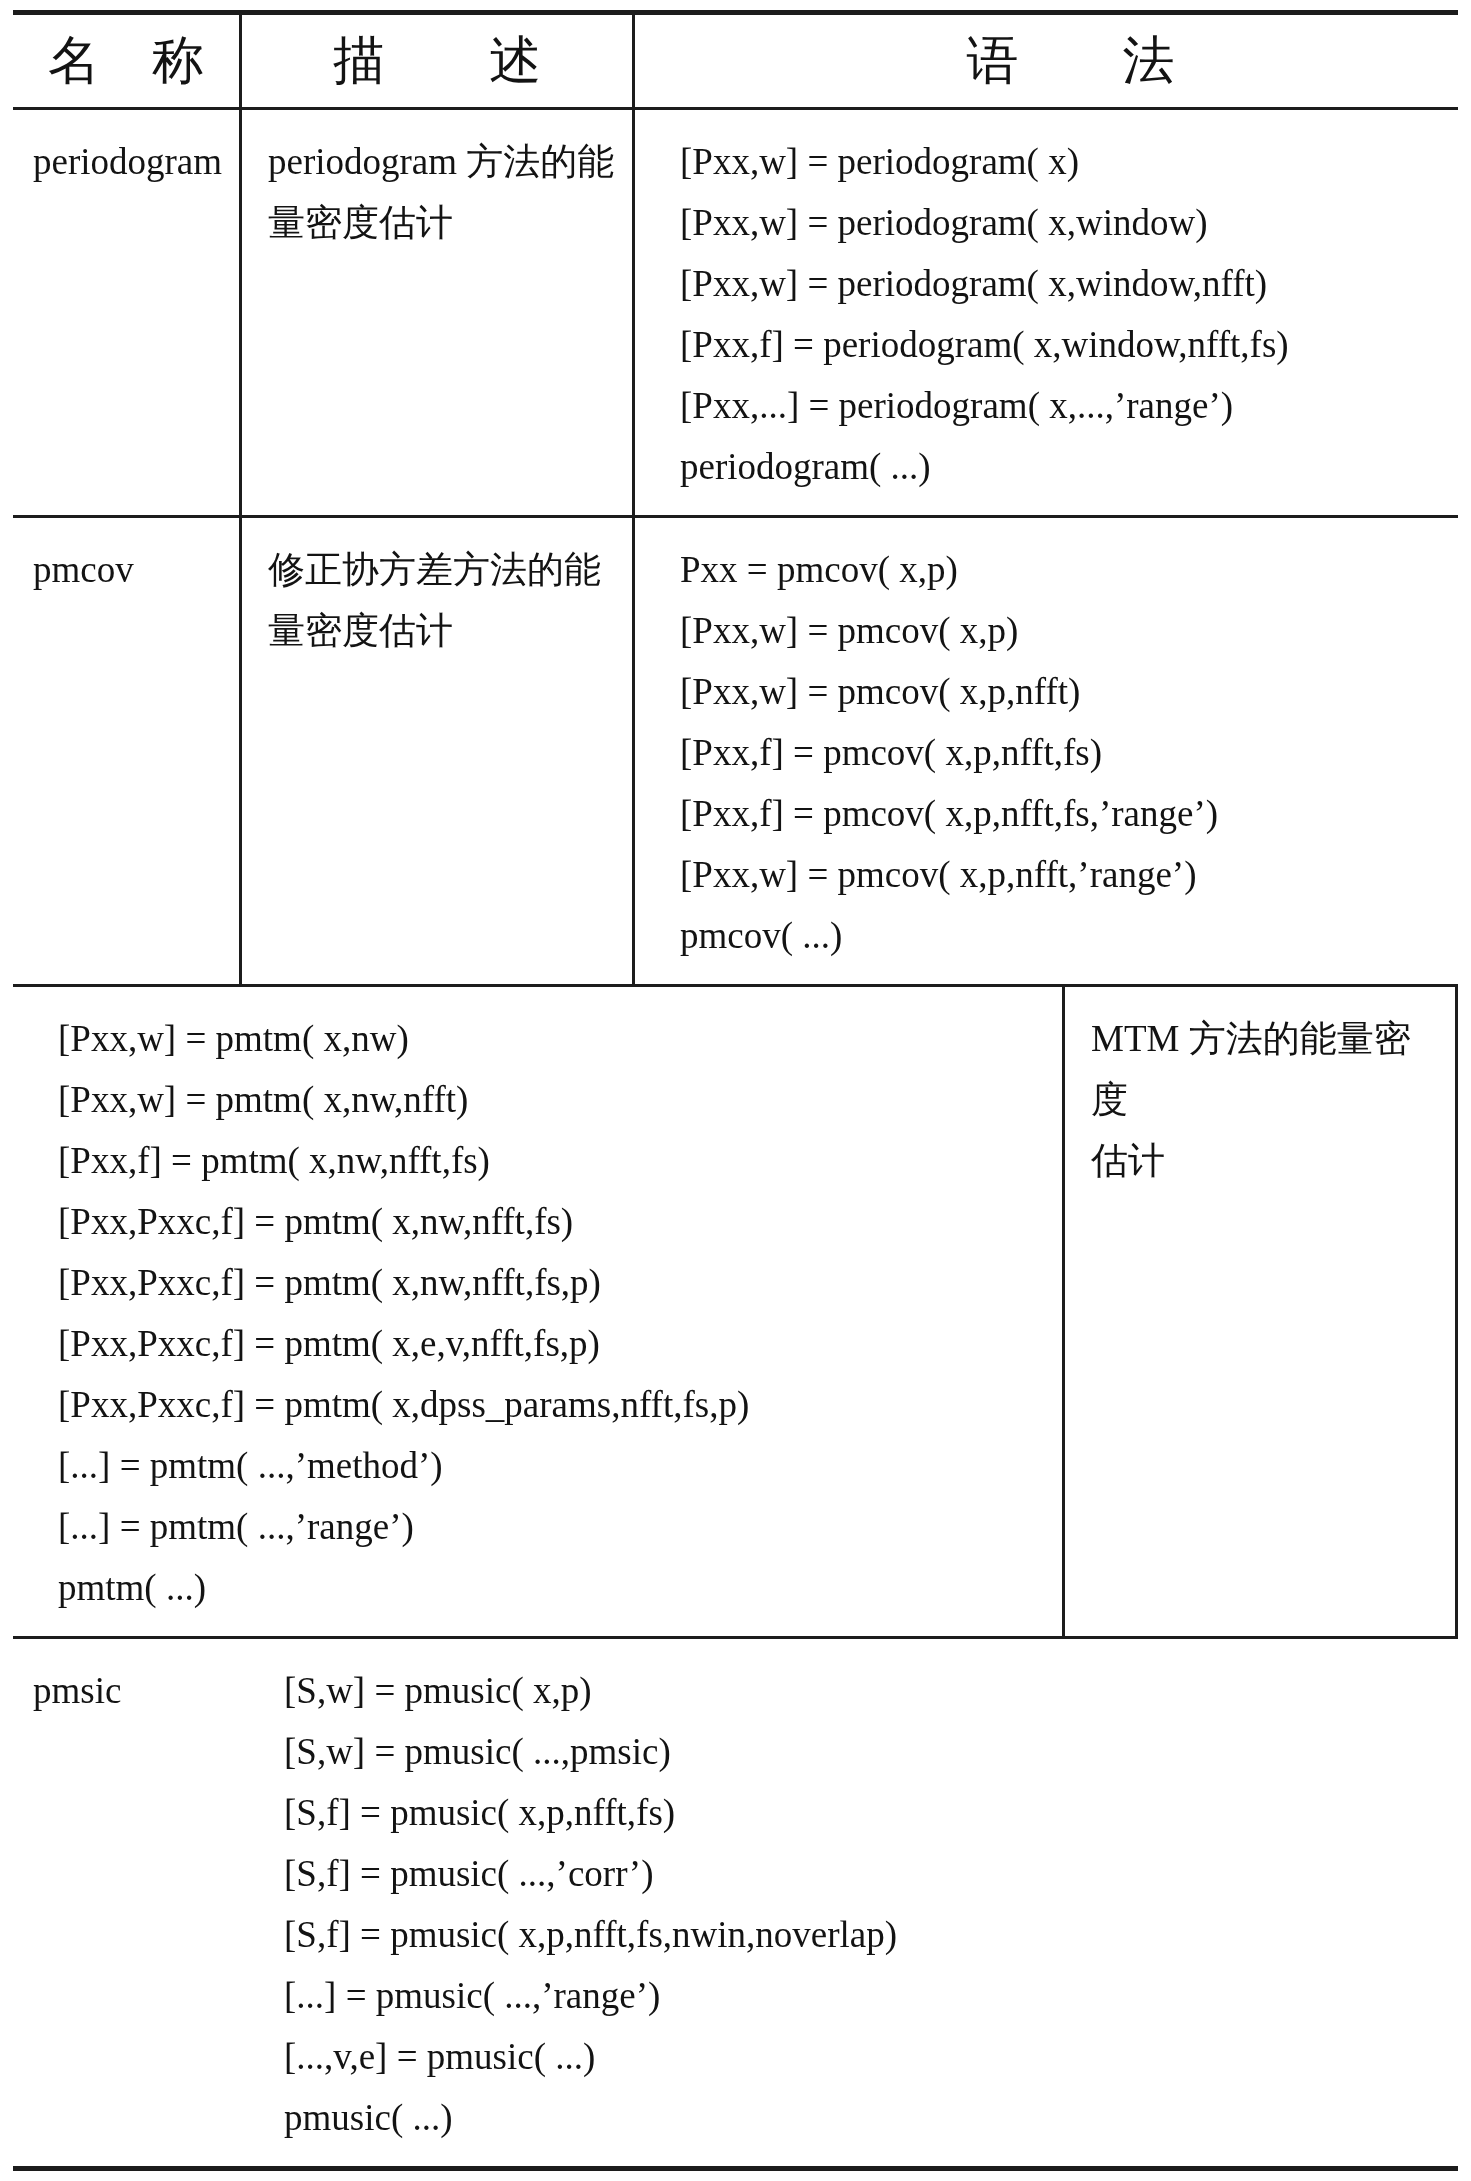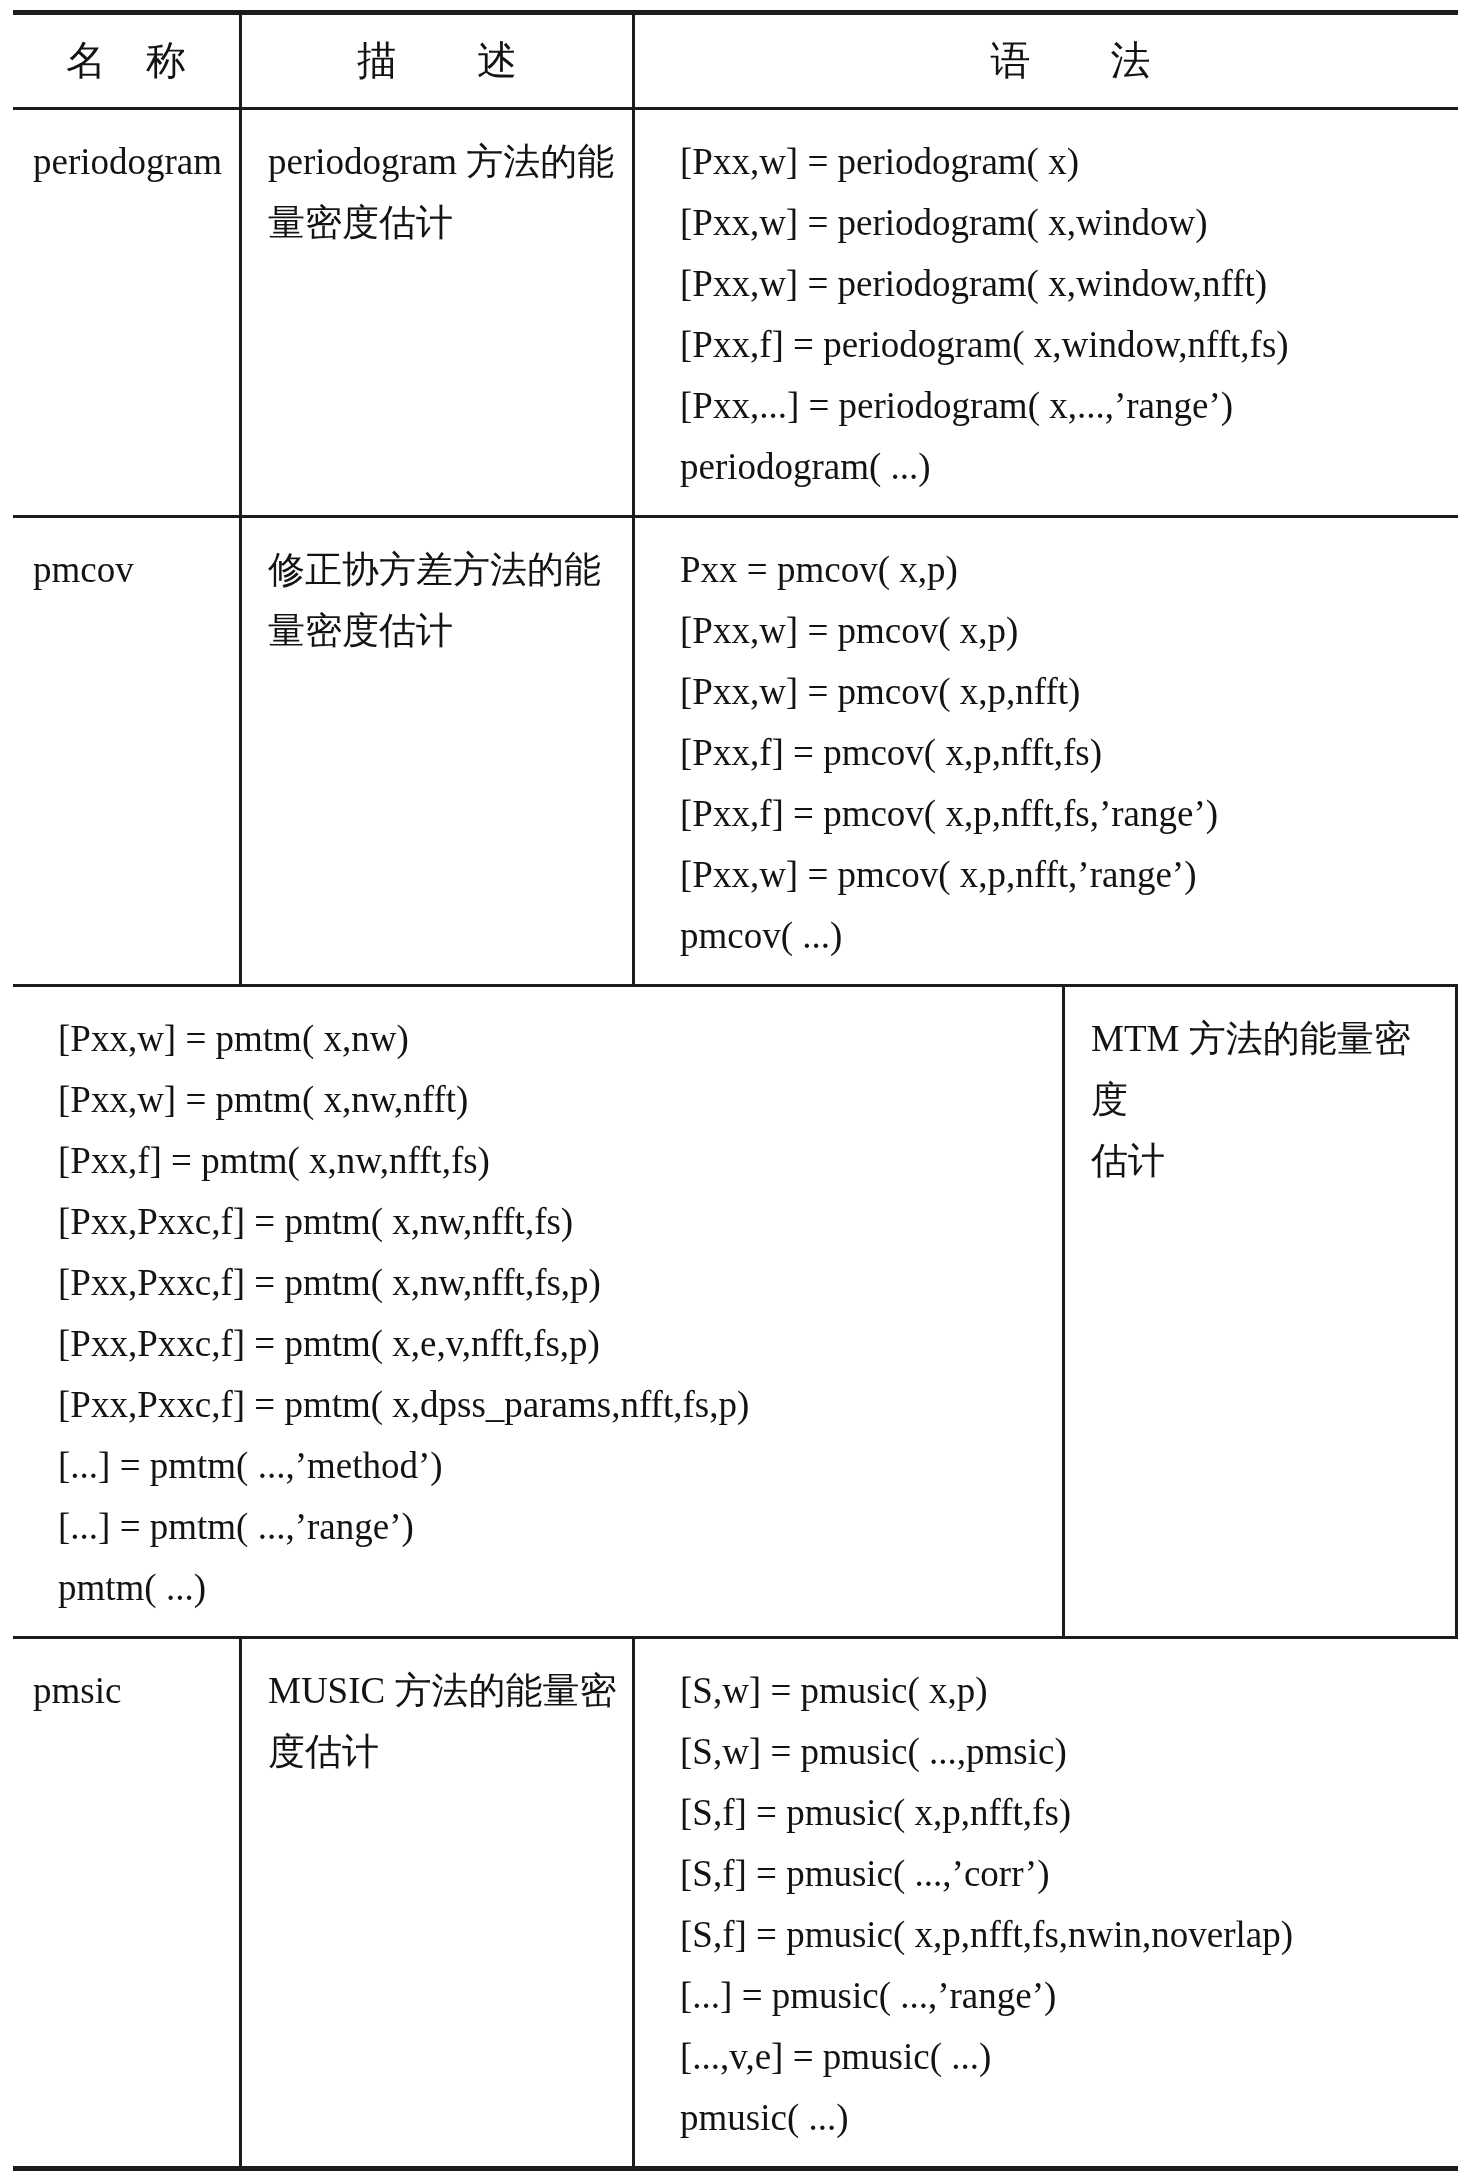--- a/index.html
+++ b/index.html
@@ -39,21 +39,21 @@
     line-height: 61px;
   }
   .col-name  { width: 226px; }
   .col-desc  { width: 396px; border-left: 3px solid var(--border-color); border-right: 3px solid var(--border-color); }
   .col-syntax{ flex: 1; padding-left: 48px; }
   .header-cell {
     display: flex;
     align-items: center;
     justify-content: center;
     height: 92px;
-    font-size: 40px;
+    font-size: 52px;
     line-height: 92px;
     white-space: pre;
   }
   .body-cell {
     padding: 21px 10px 18px 26px;
     white-space: pre-line;
   }
   .col-name.body-cell { padding-left: 20px; }
   .col-syntax.body-cell { padding-left: 45px; }
 </style>
@@ -104,22 +104,20 @@
 [Pxx,Pxxc,f] = pmtm( x,dpss_params,nfft,fs,p)
 [...] = pmtm( ...,’method’)
 [...] = pmtm( ...,’range’)
 pmtm( ...)</div>
       <div class="cell col-desc body-cell">MTM 方法的能量密度
 估计</div>
     </div>
 
     <div class="t-row">
       <div class="cell col-name body-cell">pmsic</div>
-      <div class="cell col-desc body-cell">MUSIC 方法的能量密
-度估计</div>
       <div class="cell col-syntax body-cell">[S,w] = pmusic( x,p)
 [S,w] = pmusic( ...,pmsic)
 [S,f] = pmusic( x,p,nfft,fs)
 [S,f] = pmusic( ...,’corr’)
 [S,f] = pmusic( x,p,nfft,fs,nwin,noverlap)
 [...] = pmusic( ...,’range’)
 [...,v,e] = pmusic( ...)
 pmusic( ...)</div>
     </div>
 

